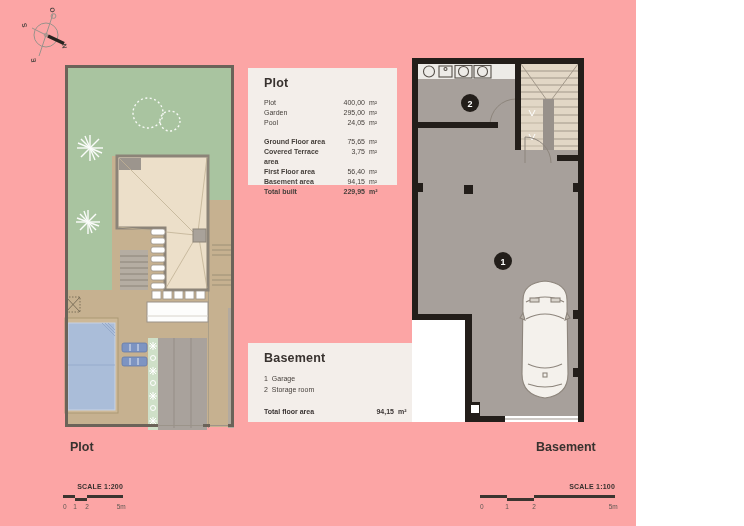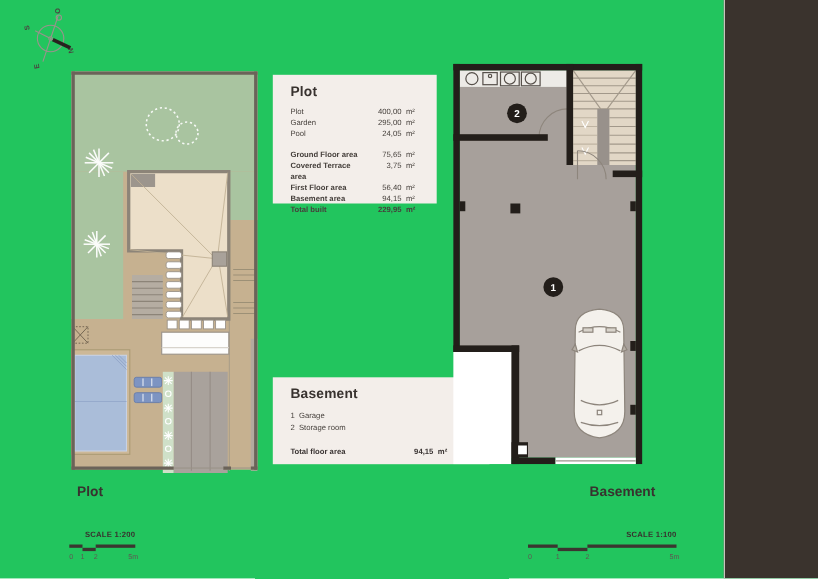--- a/index.html
+++ b/index.html
@@ -1,17 +1,17 @@
 <!DOCTYPE html>
 <html><head>
 <meta charset="utf-8">
 <style>
   html,body{margin:0;padding:0;background:#fff;}
   .page{
-    position:relative;width:744px;height:526px;background:#22c55e;overflow:hidden;
+    position:relative;width:636px;height:526px;background:#fca5a5;overflow:hidden;
     font-family:"Liberation Sans",sans-serif;color:#3a3433;
   }
   .abs{position:absolute;}
   
   .side-strip{left:658px;top:0;width:86px;height:526px;background:#3a332d;border-left:1px solid #d8d3cd;}
   
   .infobox{background:#f3eeea;box-sizing:border-box;padding:8px 16px;}
   .infobox h2{margin:0 0 8px 0;font-size:12.5px;font-weight:bold;color:#38322f;letter-spacing:.2px;}
   .rows{display:block;}
   .row{display:flex;align-items:baseline;line-height:10px;font-size:7px;color:#46403c;}

